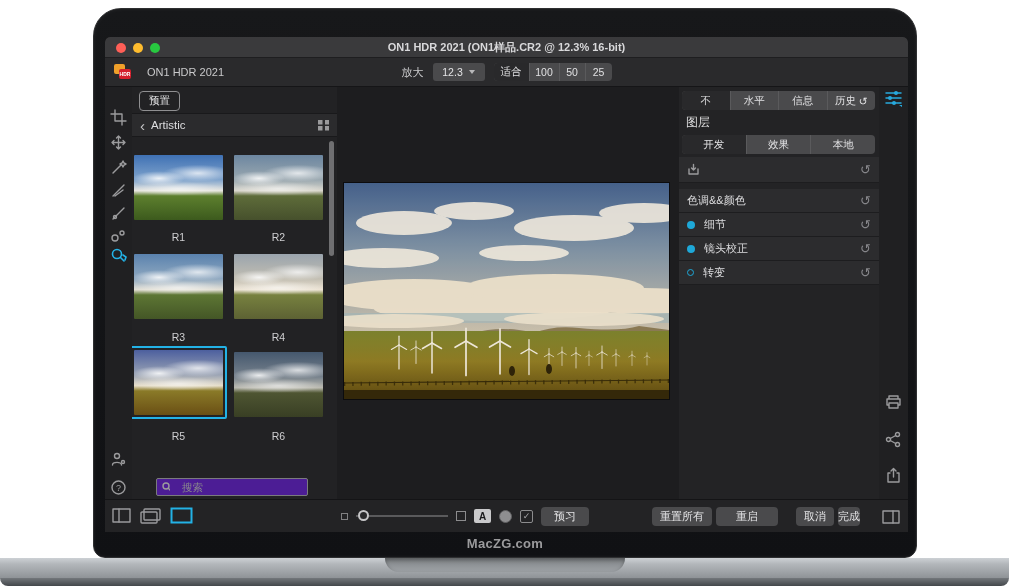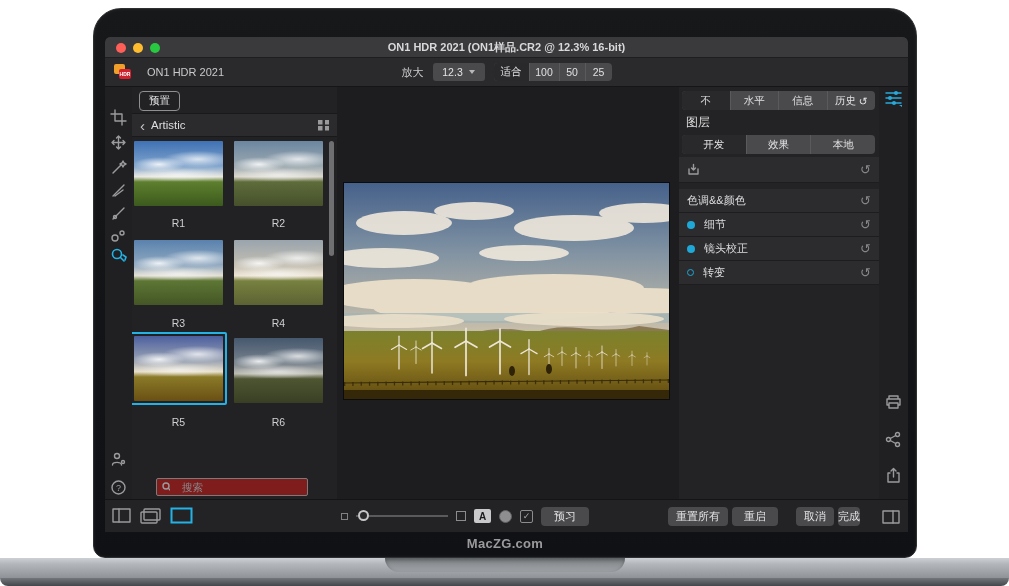--- a/index.html
+++ b/index.html
@@ -73,39 +73,39 @@
   .cat-header { position:absolute; left:0; top:26px; width:205px; height:24px; background:#2b2b2d;
                 border-top:1px solid #19191b; border-bottom:1px solid #19191b;
                 display:flex; align-items:center; padding:0 8px; color:#dedee0; font-size:11.5px; }
   .cat-back { font-size:15px; color:#c6c6c8; margin-right:6px; line-height:1; }
   .grid-ic { margin-left:auto; width:11px; height:11px;
              background:
                linear-gradient(#9a9a9c,#9a9a9c) 0 0/4.5px 4.5px no-repeat,
                linear-gradient(#9a9a9c,#9a9a9c) 6.5px 0/4.5px 4.5px no-repeat,
                linear-gradient(#9a9a9c,#9a9a9c) 0 6.5px/4.5px 4.5px no-repeat,
                linear-gradient(#9a9a9c,#9a9a9c) 6.5px 6.5px/4.5px 4.5px no-repeat; }
-  .thumbs { position:absolute; left:0; top:50px; width:205px; height:291px; overflow:hidden; }
+  .thumbs { position:absolute; left:0; top:64px; width:205px; height:291px; overflow:hidden; }
   .thumb { width:89px; height:65px; border-radius:1px;
            background-image:
              radial-gradient(ellipse 42% 16% at 28% 36%, rgba(255,255,255,.85), transparent 70%),
              radial-gradient(ellipse 55% 18% at 72% 28%, rgba(255,255,255,.75), transparent 72%),
              radial-gradient(ellipse 70% 14% at 50% 52%, rgba(255,255,255,.6), transparent 75%),
              linear-gradient(180deg, var(--sky) 0%, var(--skyl) 38%, var(--cloud) 55%, var(--field) 63%, var(--fieldd) 100%); }
   .t-r1 { --sky:#3f71b4; --skyl:#7fa3cc; --cloud:#e8e6df; --field:#5d7f2e; --fieldd:#3c5a1d; }
   .t-r2 { --sky:#6c86a0; --skyl:#9aa8b0; --cloud:#d9d6cc; --field:#5e6c3a; --fieldd:#46502c; }
   .t-r3 { --sky:#5a82ae; --skyl:#8fa8c0; --cloud:#e2ded3; --field:#5d7634; --fieldd:#445626; }
   .t-r4 { --sky:#9aa4ad; --skyl:#c2beb2; --cloud:#ece3d3; --field:#77813f; --fieldd:#5d6233; }
   .t-r5 { --sky:#4c5f9e; --skyl:#9aa3b4; --cloud:#e6ddc8; --field:#8a7a28; --fieldd:#6a4f14; }
   .t-r6 { --sky:#45586e; --skyl:#76818c; --cloud:#b9b8ae; --field:#4e5532; --fieldd:#393f24; }
   .tlabel { position:absolute; width:89px; text-align:center; color:#cfcfd1; font-size:10.5px; }
   .selwrap { position:absolute; border:2px solid #23b2e6; padding:2px; border-radius:2px; }
   .scrollbar { position:absolute; left:197px; top:54px; width:5px; height:115px;
                background:#6f6f71; border-radius:3px; }
   .searchbox { position:absolute; left:24px; top:391px; width:152px; height:18px;
-               border:1px solid #7b7b7d; border-radius:2px; background:#7f1d1d;
+               border:1px solid #7b7b7d; border-radius:2px; background:#4c1d95;
                display:flex; align-items:center; padding:0 5px; gap:12px; }
   .searchbox input { background:transparent; border:none; outline:none; color:#cfcfd1;
                      font-size:10.5px; width:120px; font-family:inherit; }
   .searchbox input::placeholder { color:#8a8a8c; }
 
   
   .canvas { position:absolute; left:232px; top:0; width:342px; height:412px; background:#1d1d1f; }
   .photo { position:absolute; left:7px; top:96px; width:325px; height:216px;
            box-shadow:0 0 0 1px #0c0c0e; }
 
@@ -462,21 +462,21 @@
           </div>
           <div class="sq-l"></div>
           <div class="abtn">A</div>
           <div class="circbtn"></div>
           <div class="checkbtn">✓</div>
           <div class="btn" style="padding:0 13px">预习</div>
         </div>
 
         <div class="rightbtns">
           <div class="btn" style="padding:0 8px">重置所有</div>
-          <div class="btn" style="padding:0 12px">重启</div>
+          <div class="btn" style="padding:0 20px">重启</div>
           <div class="gap14"></div>
           <div class="btn" style="padding:0 8px">取消</div>
           <div class="btn" style="padding:0 0">完成</div>
           <div class="gap18"></div>
           <svg width="18" height="14">
               <rect class="st" x="1" y="1" width="16" height="12"></rect>
               <line class="st" x1="11" y1="1" x2="11" y2="13"></line>
             </svg>
         </div>
       </div>

